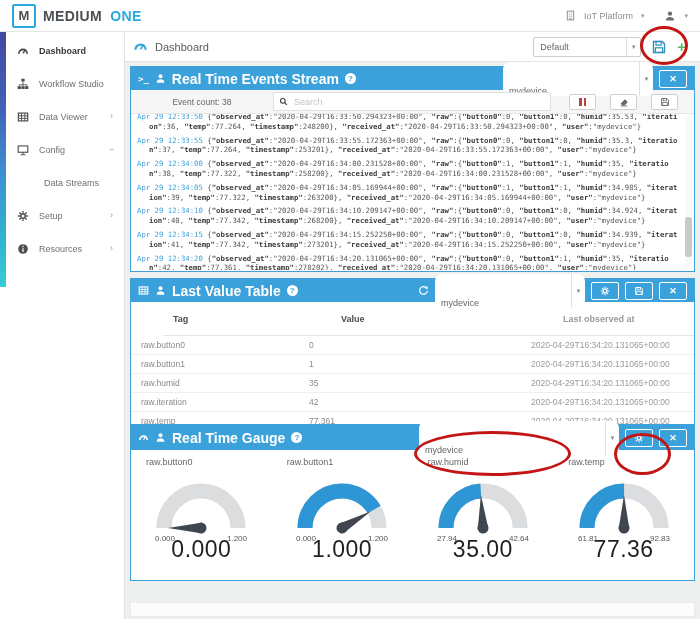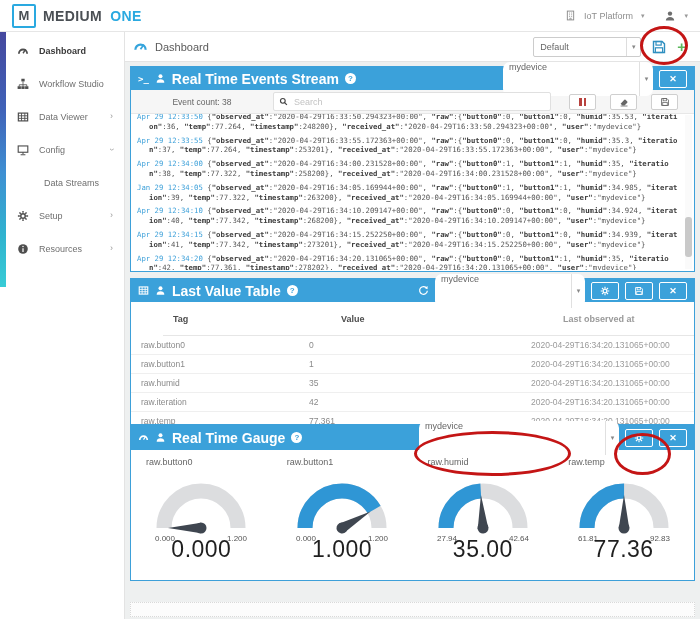--- a/index.html
+++ b/index.html
@@ -54,21 +54,21 @@
   .content-bg{position:absolute;left:125px;top:62px;width:575px;height:557px;background:#eef0f0;}
 
   .widget{position:absolute;background:#fff;border:1px solid #3da0d9;box-sizing:border-box;}
   .w-header{height:23px;background:#3ba1da;display:flex;align-items:center;padding:0 7px;gap:6px;color:#fff;}
   .w-title{font-size:14px;font-weight:bold;white-space:nowrap;}
   .w-header .ic{width:11px;height:11px;color:#fff;flex:none;}
   .term-glyph{font-family:"DejaVu Sans Mono",monospace;font-size:9px;font-weight:bold;}
   .help{width:11px;height:11px;border-radius:50%;background:#fff;color:#3ba1da;font-size:8px;
     font-weight:bold;display:flex;align-items:center;justify-content:center;flex:none;}
   .w-spacer{flex:1;}
-  .hdr-select{height:34px;border:none;background:#fff;border-radius:7px;display:flex;align-items:flex-start;
+  .hdr-select{height:34px;border:none;background:#fff;border-radius:7px;display:flex;align-items:flex-end;
     font-size:9px;color:#666;cursor:pointer;box-sizing:border-box;}
   .hdr-select .sel-label{padding:0 6px;flex:1;text-align:left;}
   .hdr-select .sel-caret{width:13px;align-self:stretch;display:flex;align-items:center;justify-content:center;
     border-left:1px solid #e0e0e0;color:#888;font-size:7px;}
   .hdr-btn{height:18px;width:28px;border:1px solid #fff;border-radius:2px;background:transparent;
     display:flex;align-items:center;justify-content:center;color:#fff;font-size:9px;font-weight:bold;
     cursor:pointer;flex:none;padding:0;}
   .hdr-btn .ic{width:10px;height:10px;}
 
   
@@ -333,21 +333,21 @@
     </div>
   </div>
   <div class="log">
     <div class="log-inner" id="log-inner">
   <div class="log-entry"><span class="log-time">Apr 29 12:33:50</span> <span class="log-json">{<b>"observed_at"</b>:"2020-04-29T16:33:50.294323+00:00", <b>"raw"</b>:{<b>"button0"</b>:0, <b>"button1"</b>:0, <b>"humid"</b>:35.53, <b>"iteration"</b>:36, <b>"temp"</b>:77.264, <b>"timestamp"</b>:248200}, <b>"received_at"</b>:"2020-04-29T16:33:50.294323+00:00", <b>"user"</b>:"mydevice"}</span></div>
 
   <div class="log-entry"><span class="log-time">Apr 29 12:33:55</span> <span class="log-json">{<b>"observed_at"</b>:"2020-04-29T16:33:55.172363+00:00", <b>"raw"</b>:{<b>"button0"</b>:0, <b>"button1"</b>:0, <b>"humid"</b>:35.3, <b>"iteration"</b>:37, <b>"temp"</b>:77.264, <b>"timestamp"</b>:253201}, <b>"received_at"</b>:"2020-04-29T16:33:55.172363+00:00", <b>"user"</b>:"mydevice"}</span></div>
 
   <div class="log-entry"><span class="log-time">Apr 29 12:34:00</span> <span class="log-json">{<b>"observed_at"</b>:"2020-04-29T16:34:00.231528+00:00", <b>"raw"</b>:{<b>"button0"</b>:1, <b>"button1"</b>:1, <b>"humid"</b>:35, <b>"iteration"</b>:38, <b>"temp"</b>:77.322, <b>"timestamp"</b>:258200}, <b>"received_at"</b>:"2020-04-29T16:34:00.231528+00:00", <b>"user"</b>:"mydevice"}</span></div>
 
-  <div class="log-entry"><span class="log-time">Jan 29 12:34:05</span> <span class="log-json">{<b>"observed_at"</b>:"2020-04-29T16:34:05.169944+00:00", <b>"raw"</b>:{<b>"button0"</b>:1, <b>"button1"</b>:1, <b>"humid"</b>:34.985, <b>"iteration"</b>:39, <b>"temp"</b>:77.322, <b>"timestamp"</b>:263200}, <b>"received_at"</b>:"2020-04-29T16:34:05.169944+00:00", <b>"user"</b>:"mydevice"}</span></div>
+  <div class="log-entry"><span class="log-time">Apr 29 12:34:05</span> <span class="log-json">{<b>"observed_at"</b>:"2020-04-29T16:34:05.169944+00:00", <b>"raw"</b>:{<b>"button0"</b>:1, <b>"button1"</b>:1, <b>"humid"</b>:34.985, <b>"iteration"</b>:39, <b>"temp"</b>:77.322, <b>"timestamp"</b>:263200}, <b>"received_at"</b>:"2020-04-29T16:34:05.169944+00:00", <b>"user"</b>:"mydevice"}</span></div>
 
   <div class="log-entry"><span class="log-time">Apr 29 12:34:10</span> <span class="log-json">{<b>"observed_at"</b>:"2020-04-29T16:34:10.209147+00:00", <b>"raw"</b>:{<b>"button0"</b>:0, <b>"button1"</b>:0, <b>"humid"</b>:34.924, <b>"iteration"</b>:40, <b>"temp"</b>:77.342, <b>"timestamp"</b>:268200}, <b>"received_at"</b>:"2020-04-29T16:34:10.209147+00:00", <b>"user"</b>:"mydevice"}</span></div>
 
   <div class="log-entry"><span class="log-time">Apr 29 12:34:15</span> <span class="log-json">{<b>"observed_at"</b>:"2020-04-29T16:34:15.252250+00:00", <b>"raw"</b>:{<b>"button0"</b>:0, <b>"button1"</b>:0, <b>"humid"</b>:34.939, <b>"iteration"</b>:41, <b>"temp"</b>:77.342, <b>"timestamp"</b>:273201}, <b>"received_at"</b>:"2020-04-29T16:34:15.252250+00:00", <b>"user"</b>:"mydevice"}</span></div>
 
   <div class="log-entry"><span class="log-time">Apr 29 12:34:20</span> <span class="log-json">{<b>"observed_at"</b>:"2020-04-29T16:34:20.131065+00:00", <b>"raw"</b>:{<b>"button0"</b>:0, <b>"button1"</b>:1, <b>"humid"</b>:35, <b>"iteration"</b>:42, <b>"temp"</b>:77.361, <b>"timestamp"</b>:278202}, <b>"received_at"</b>:"2020-04-29T16:34:20.131065+00:00", <b>"user"</b>:"mydevice"}</span></div>
 </div>
   </div>
   <div class="log-scrollbar">
     <div class="log-thumb"></div>

